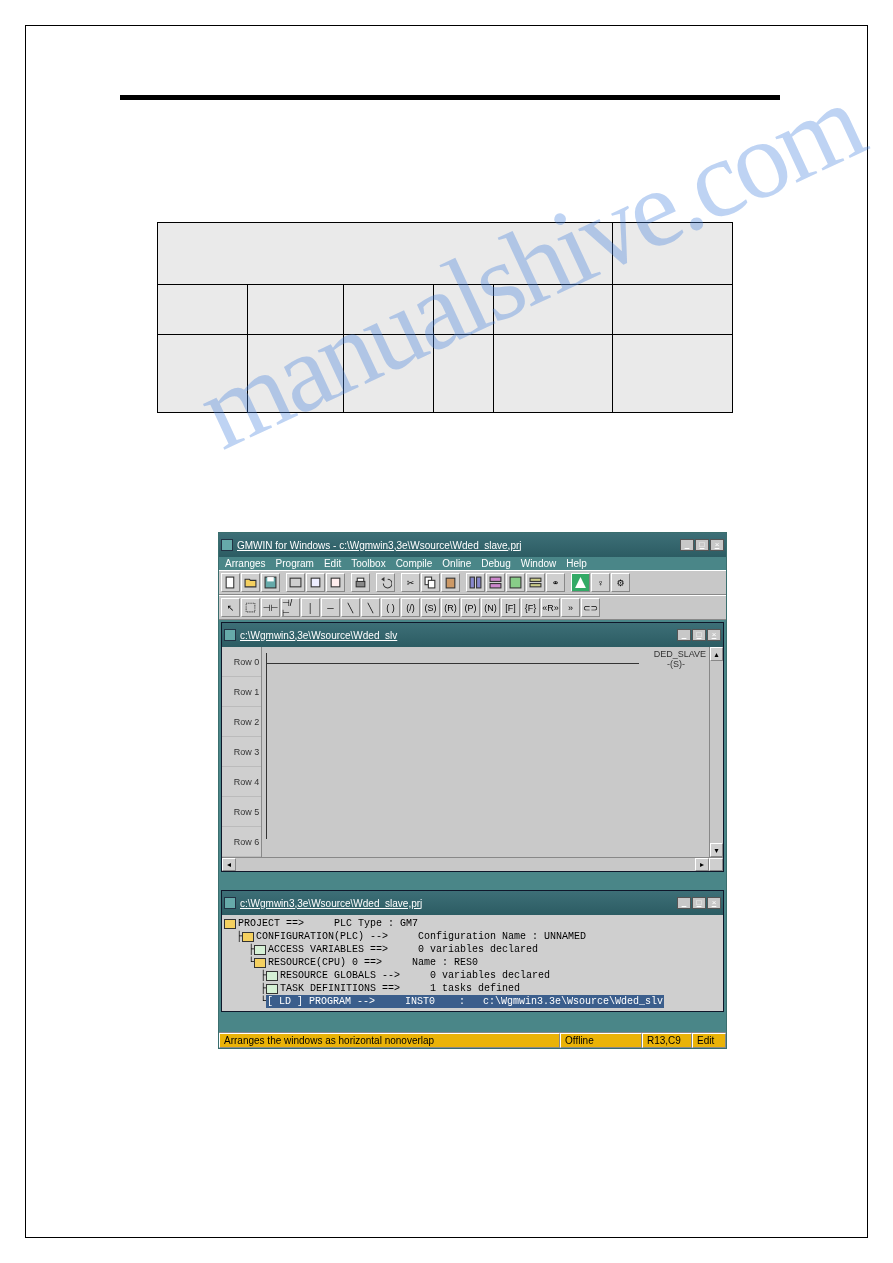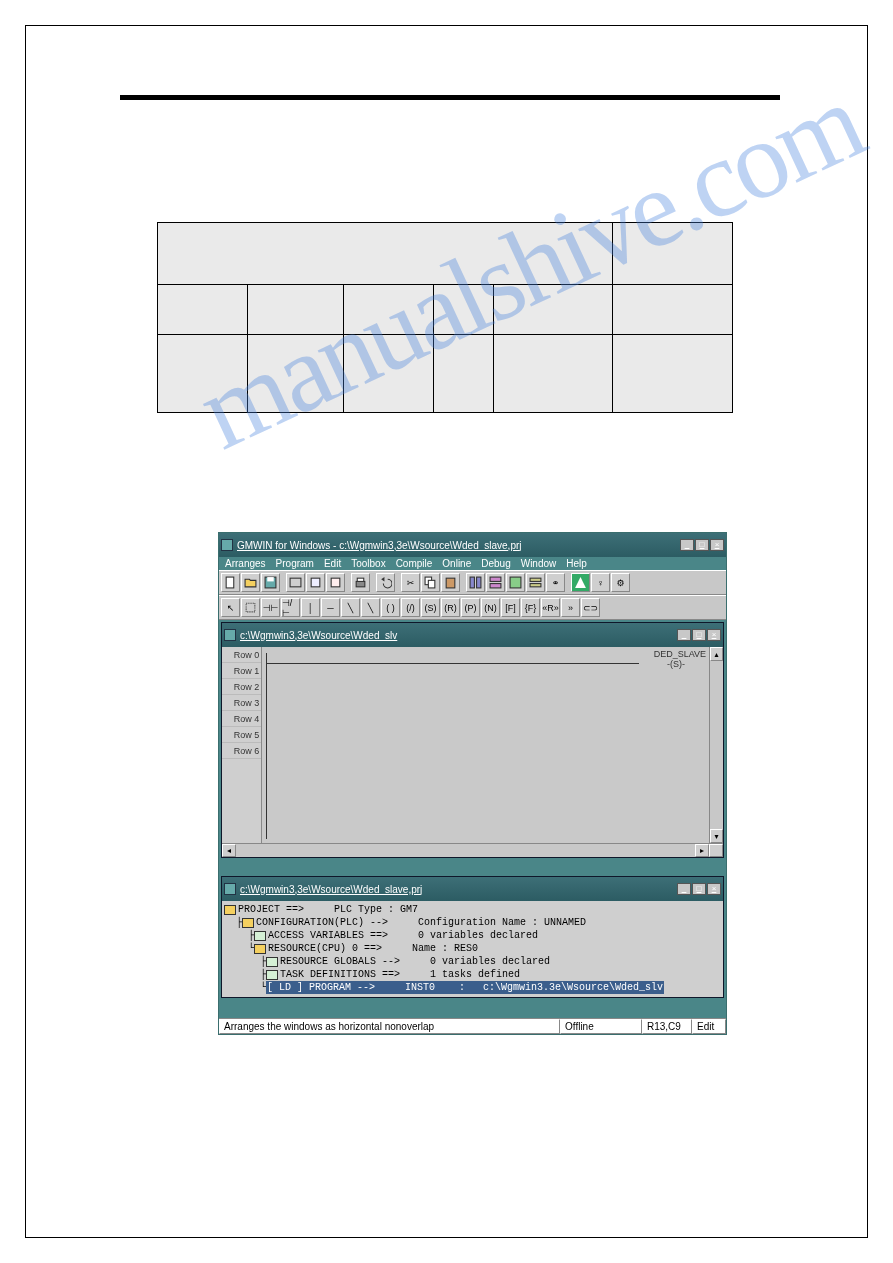--- a/index.html
+++ b/index.html
@@ -22,36 +22,36 @@
 .menubar { background: #4a8688; display: flex; padding: 1px 3px; gap: 4px; }
 .mitem { color: #fff; font-size: 10px; padding: 0 3px; cursor: default; white-space: nowrap; }
 .toolbar { background: #c8c8c8; border-top: 1px solid #fff; border-bottom: 1px solid #888; padding: 2px; display: flex; gap: 1px; flex-wrap: wrap; }
 .tbtn { width: 19px; height: 19px; background: #cfcfcf; border: 1px solid #888; border-top-color: #fff; border-left-color: #fff; display:flex; align-items:center; justify-content:center; font-size:9px; cursor: default; }
 .tbtn.sep { width: 4px; border: none; background: transparent; }
 .tbtn svg { width: 13px; height: 13px; }
 .inner { padding: 2px; }
 .mdiwin { border: 1px solid #0f172a; background: #0f766e; margin-bottom: 18px; }
 .mdi-body { display: flex; }
 .rowcol { width: 40px; background: #cfcfcf; border-right: 1px solid #888; }
-.rowlabel { height: 16px; display: flex; align-items: center; justify-content: center; font-size: 9px; color: #333; border-bottom: 1px solid #bbb; padding-left: 10px; }
+.rowlabel { height: 30px; display: flex; align-items: center; justify-content: center; font-size: 9px; color: #333; border-bottom: 1px solid #bbb; padding-left: 10px; }
 .canvas { flex: 1; position: relative; background: #c9c9c9; min-height: 196px; }
 .canvas .contact-line { position: absolute; top: 16px; left: 4px; right: 70px; height: 0; border-top: 1px solid #333; }
 .canvas .vbar { position:absolute; top:6px; left:4px; width:0; height: 186px; border-left:1px solid #333; }
 .canvas .dedlabel { position: absolute; top: 2px; right: 3px; font-size: 9px; color: #333; }
 .canvas .dedcoil { position: absolute; top: 12px; right: 24px; font-size: 9px; color: #333; }
 .scroll-v { width: 14px; background: #c8c8c8; border-left: 1px solid #888; display: flex; flex-direction: column; }
 .scroll-h { height: 14px; background: #c8c8c8; border-top: 1px solid #888; display:flex; }
 .sbtn { background: #cfcfcf; border: 1px solid #888; border-top-color:#fff; border-left-color:#fff; display:flex; align-items:center; justify-content:center; font-size:8px; cursor:default; }
 .proj { background: #cfcfcf; padding: 2px; font-family: 'Courier New', monospace; font-size: 10px; line-height: 13px; color: #000; height: 96px; overflow: hidden; }
 .proj .line { white-space: pre; display:flex; align-items:center; }
 .ficon { display:inline-block; width:12px; height:10px; margin-right:2px; border:1px solid #333; }
 .ficon.folder { background: #f4d060; }
 .ficon.page { background: #d5f0d5; }
 .proj .hl { background: #3b5e8c; color: #fff; display: inline-block; padding: 0 1px; }
-.status { background: #ffffff; border-top: 1px solid #888; display: flex; font-size: 10px; }
+.status { background: #eab308; border-top: 1px solid #888; display: flex; font-size: 10px; }
 .status .cell { border: 1px solid #888; border-top-color:#fff; border-left-color:#fff; padding: 1px 4px; white-space:nowrap; }
 .status .cell.grow { flex: 1; }
 </style>
 </head>
 <body>
 
 <div class="page-border"></div>
 <div class="thick-rule"></div>
 
 <div class="table-wrap">

